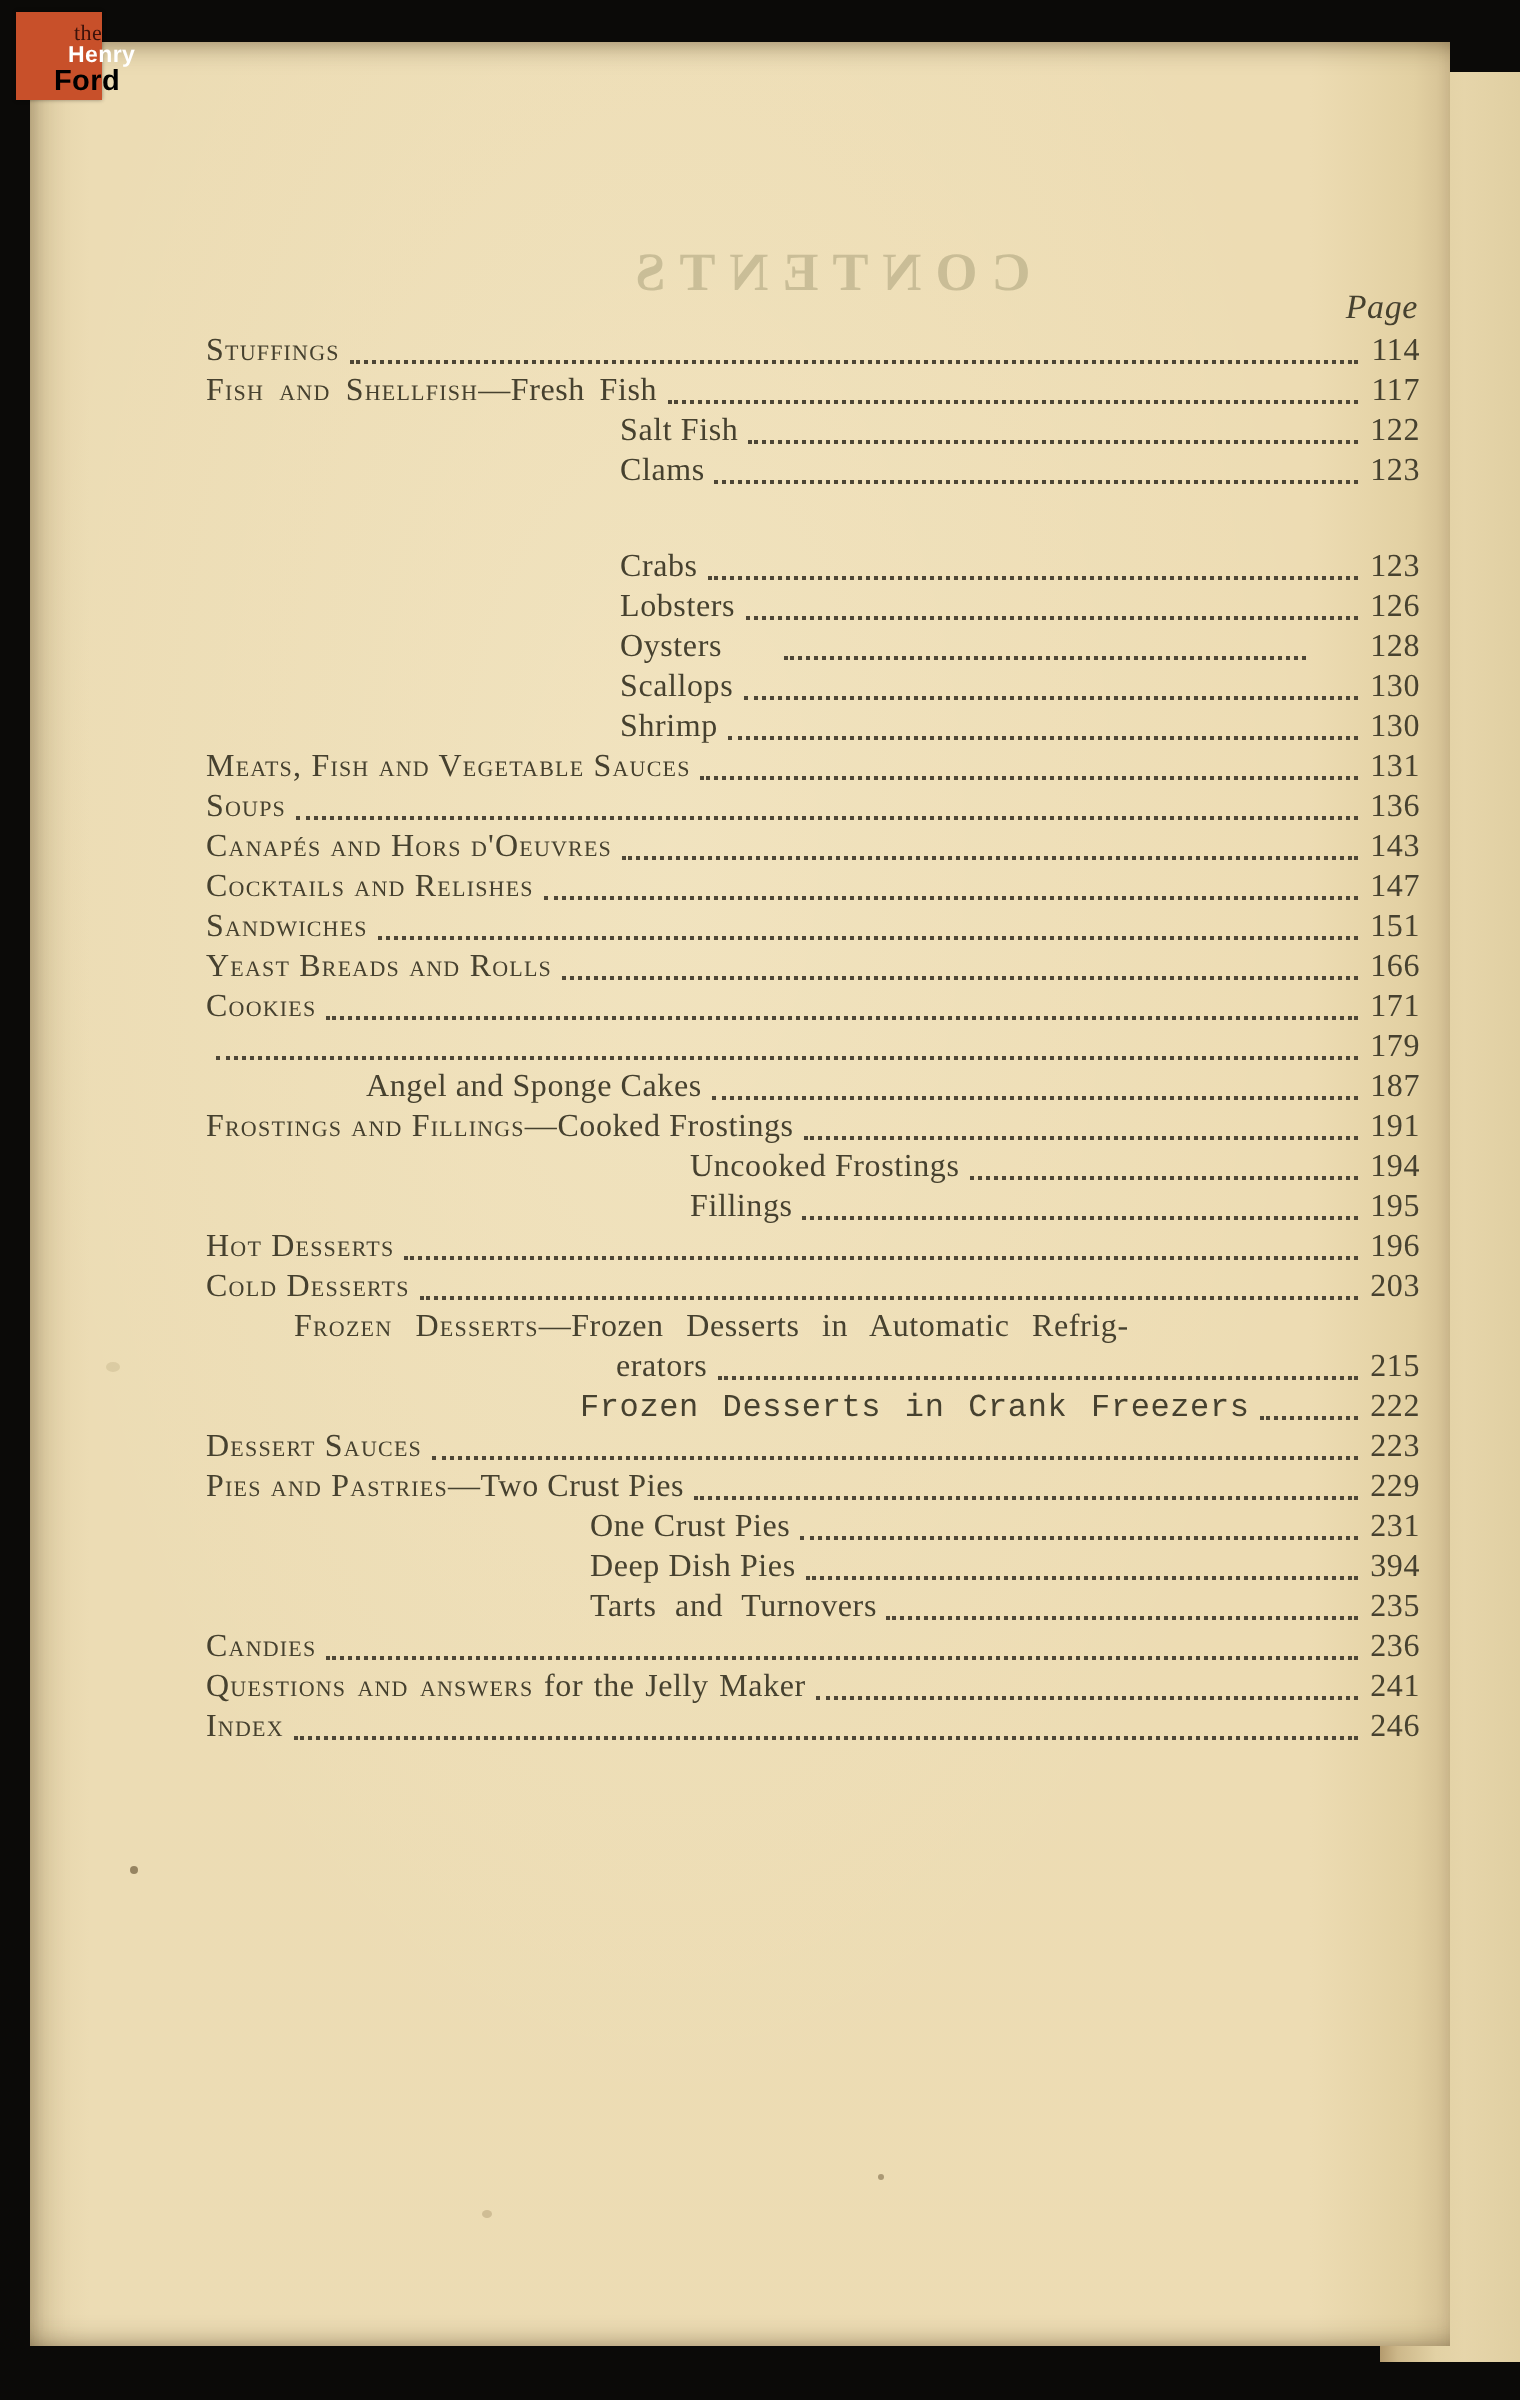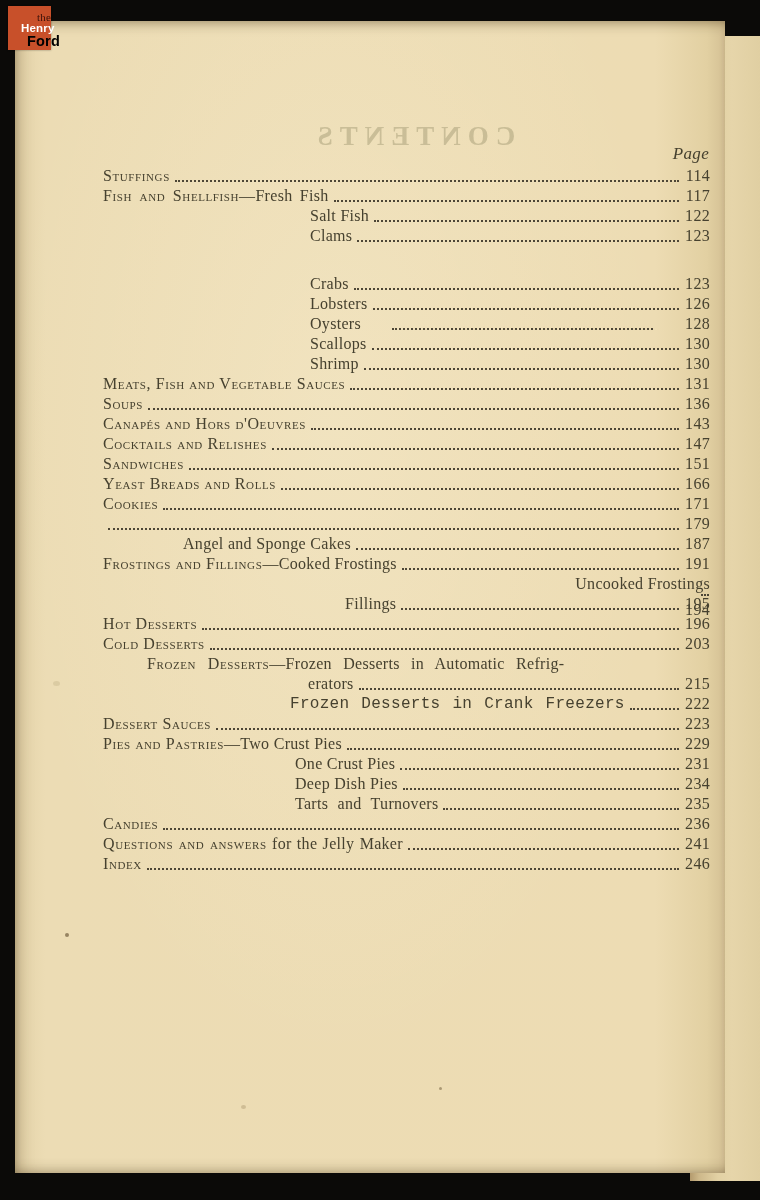--- a/index.html
+++ b/index.html
@@ -38,21 +38,21 @@
     background:#c8502a;
     font-family:"Liberation Sans","DejaVu Sans",sans-serif;
     box-shadow:0 0 2px rgba(0,0,0,.4);
   }
   .logo .pre{
     position:absolute;left:8px;top:5px;
     font-family:Liberation Serif, serif;
     font-size:11px;color:#3c120a;letter-spacing:.2px;margin-left:21px;
   }
   .logo .l1{
-    position:absolute;left:13px;top:16px;
+    position:absolute;left:26px;top:16px;
     font-size:11.5px;font-weight:bold;color:#ffffff;letter-spacing:.2px;
   }
   .logo .l2{
     position:absolute;left:19px;top:27px;
     font-size:14.5px;font-weight:bold;color:#000000;letter-spacing:.2px;
   }
   
   .toc{
     position:absolute;left:88px;top:123px;width:607px;
     color:#46412f;font-size:16px;letter-spacing:.3px;
@@ -178,21 +178,21 @@
         <div class="row" style="padding-left: 80px;">
           <span class="label"><span>Angel and Sponge Cakes</span></span>
           <span class="leader"></span>
           <span class="pg">187</span>
         </div>
         <div class="row">
           <span class="label"><span class="sc">Frostings and Fillings</span><span>—Cooked Frostings</span></span>
           <span class="leader"></span>
           <span class="pg">191</span>
         </div>
-        <div class="row" style="padding-left: 242px; flex-direction: column;">
+        <div class="row" style="padding-left: 242px;">
           <span class="label"><span>Uncooked Frostings</span></span>
           <span class="leader"></span>
           <span class="pg">194</span>
         </div>
         <div class="row" style="padding-left: 242px;">
           <span class="label"><span>Fillings</span></span>
           <span class="leader"></span>
           <span class="pg">195</span>
         </div>
         <div class="row">
@@ -229,21 +229,21 @@
           <span class="pg">229</span>
         </div>
         <div class="row" style="padding-left: 192px;">
           <span class="label"><span>One Crust Pies</span></span>
           <span class="leader"></span>
           <span class="pg">231</span>
         </div>
         <div class="row" style="padding-left: 192px;">
           <span class="label"><span>Deep Dish Pies</span></span>
           <span class="leader"></span>
-          <span class="pg">234</span>
+          <span class="pg">394</span>
         </div>
         <div class="row" style="padding-left: 192px;">
           <span class="label" style="word-spacing: 5px;"><span>Tarts and Turnovers</span></span>
           <span class="leader"></span>
           <span class="pg">235</span>
         </div>
         <div class="row">
           <span class="label"><span class="sc">Candies</span></span>
           <span class="leader"></span>
           <span class="pg">236</span>

